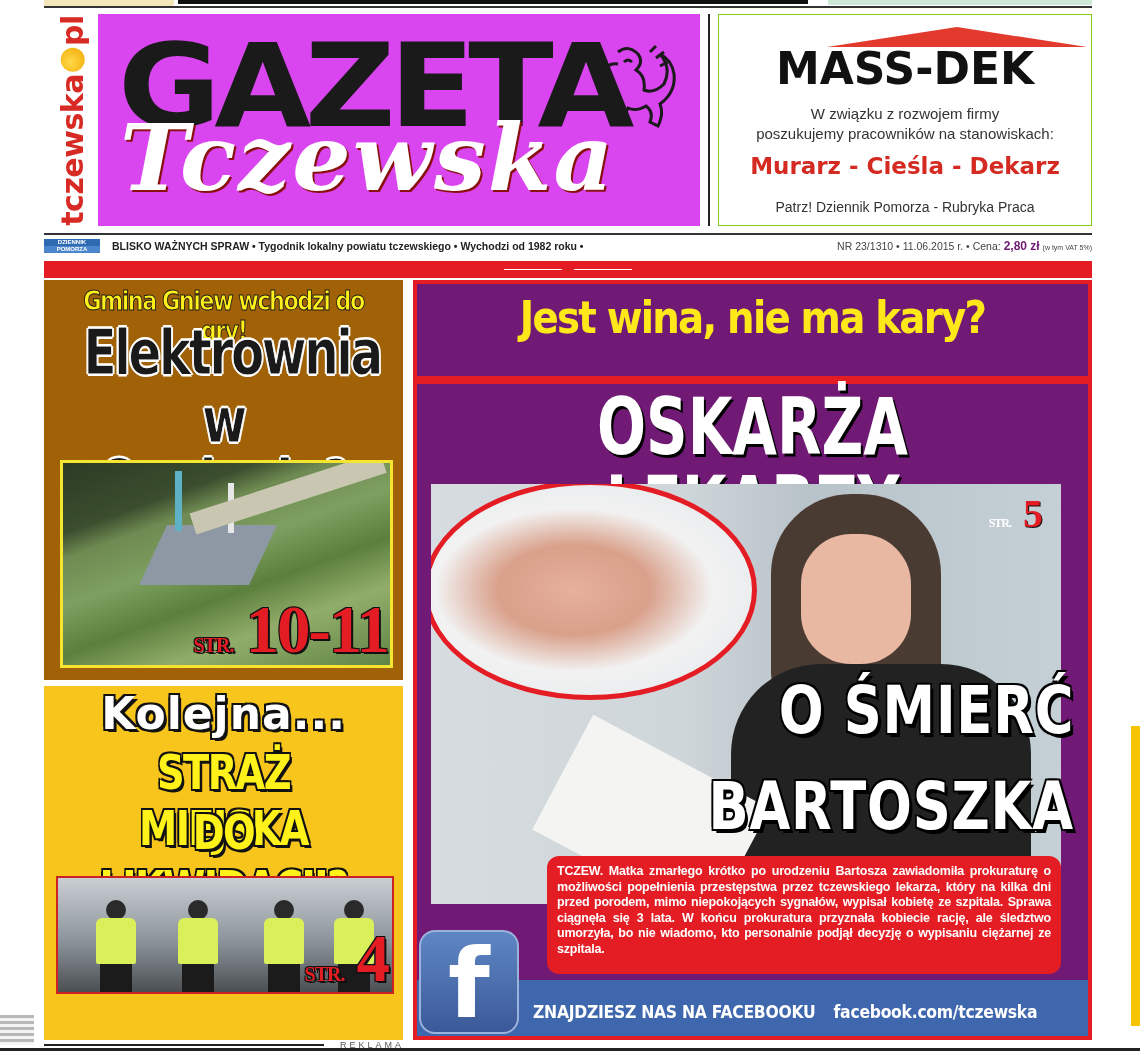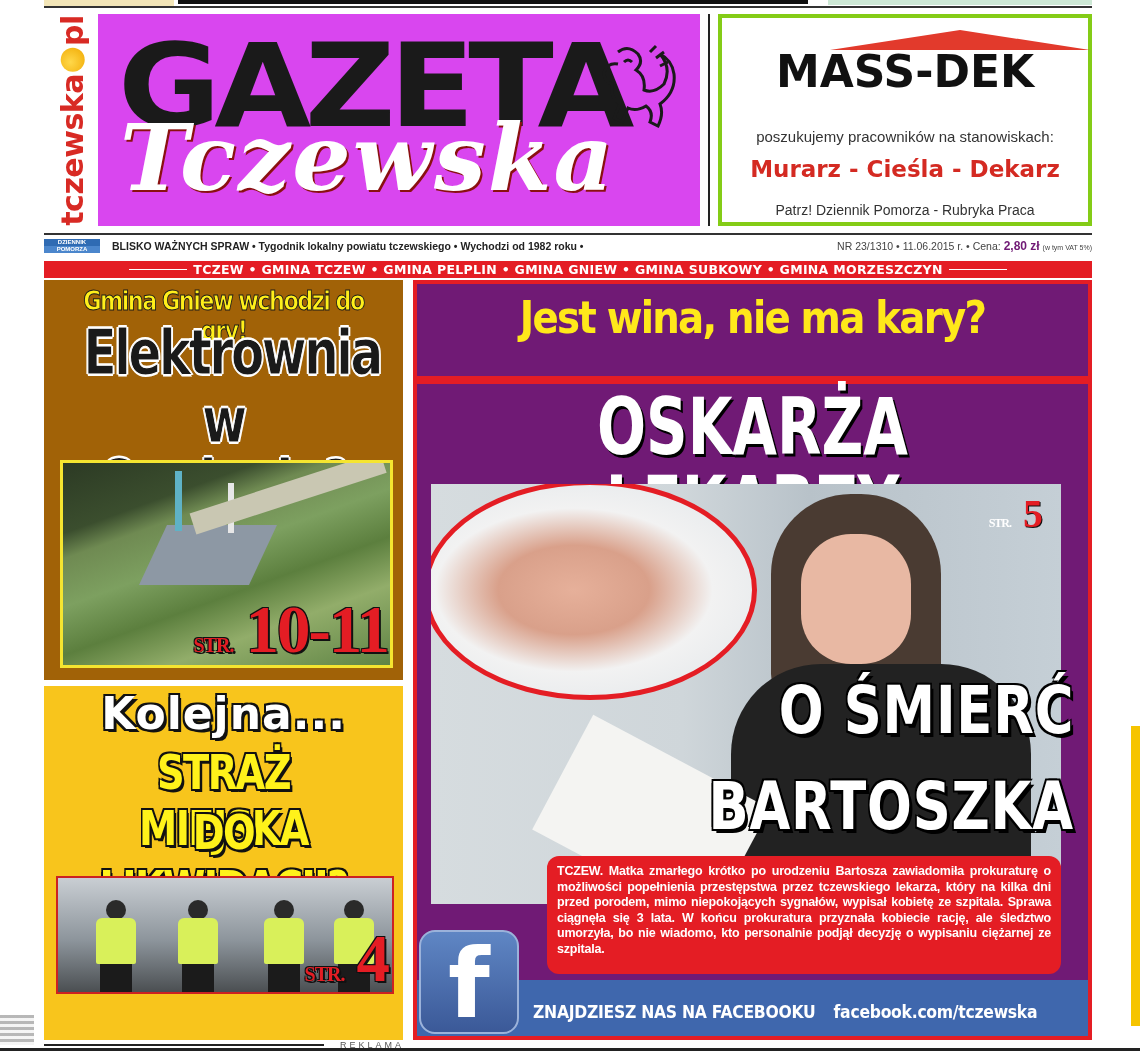--- a/index.html
+++ b/index.html
@@ -48,21 +48,21 @@
   }
   .griffin {
     position: absolute; left: 500px; top: 28px; width: 80px; height: 92px;
   }
 
   .mast-divider { left: 708px; top: 14px; width: 2px; height: 212px; background: #222; }
 
   
   .ad-box {
     left: 718px; top: 14px; width: 374px; height: 212px; background: #fff;
-    border: 4px solid #84cc16; text-align: center;
+    border: 1px solid #84cc16; text-align: center;
   }
   .ad-box .roof {
     position: absolute; left: 108px; top: 12px; width: 0; height: 0;
     border-left: 130px solid transparent; border-right: 130px solid transparent;
     border-bottom: 20px solid #e23a2c;
   }
   .ad-box .brand {
     position: absolute; left: 0; right: 0; top: 32px;
     font-family: "DejaVu Sans", sans-serif; font-weight: bold; font-size: 44px;
     color: #111; letter-spacing: 0px; line-height: 1;
@@ -292,20 +292,21 @@
       <path d="M52 10 l6 -6 M58 16 l8 -6 M62 24 l8 -4"></path>
     </g>
   </svg>
 </div>
 
 <div class="abs mast-divider"></div>
 
 <div class="abs ad-box">
   <div class="roof"></div>
   <div class="brand">MASS-DEK</div>
+  <div class="line1">W związku z rozwojem firmy</div>
   <div class="line2">poszukujemy pracowników na stanowiskach:</div>
   <div class="jobs">Murarz - Cieśla - Dekarz</div>
   <div class="footer">Patrz! Dziennik Pomorza - Rubryka Praca</div>
 </div>
 
 <div class="abs mast-bottom-rule"></div>
 
 <div class="abs tagline-row">
   <div class="dp-logo">
     <div>DZIENNIK</div>
@@ -313,21 +314,20 @@
   </div>
   <div class="tagline">BLISKO WAŻNYCH SPRAW • Tygodnik lokalny powiatu tczewskiego • Wychodzi od 1982 roku •</div>
   <div class="issue">
     <span>NR 23/1310 • 11.06.2015 r. • Cena: </span><b>2,80 zł</b>
     <small>(w tym VAT 5%)</small>
   </div>
 </div>
 
 <div class="abs regions-bar">
   <span class="dash"></span>
-  <span>TCZEW • GMINA TCZEW • GMINA PELPLIN • GMINA GNIEW • GMINA SUBKOWY • GMINA MORZESZCZYN</span>
   <span class="dash"></span>
 </div>
 
 <div class="abs green-story">
   <div class="kicker">Gmina Gniew wchodzi do gry!</div>
   <div class="headline h1">Elektrownia</div>
   <div class="headline h2">w Opaleniu?</div>
   <div class="aerial">
     <div class="plant"></div>
     <div class="stack1"></div>

